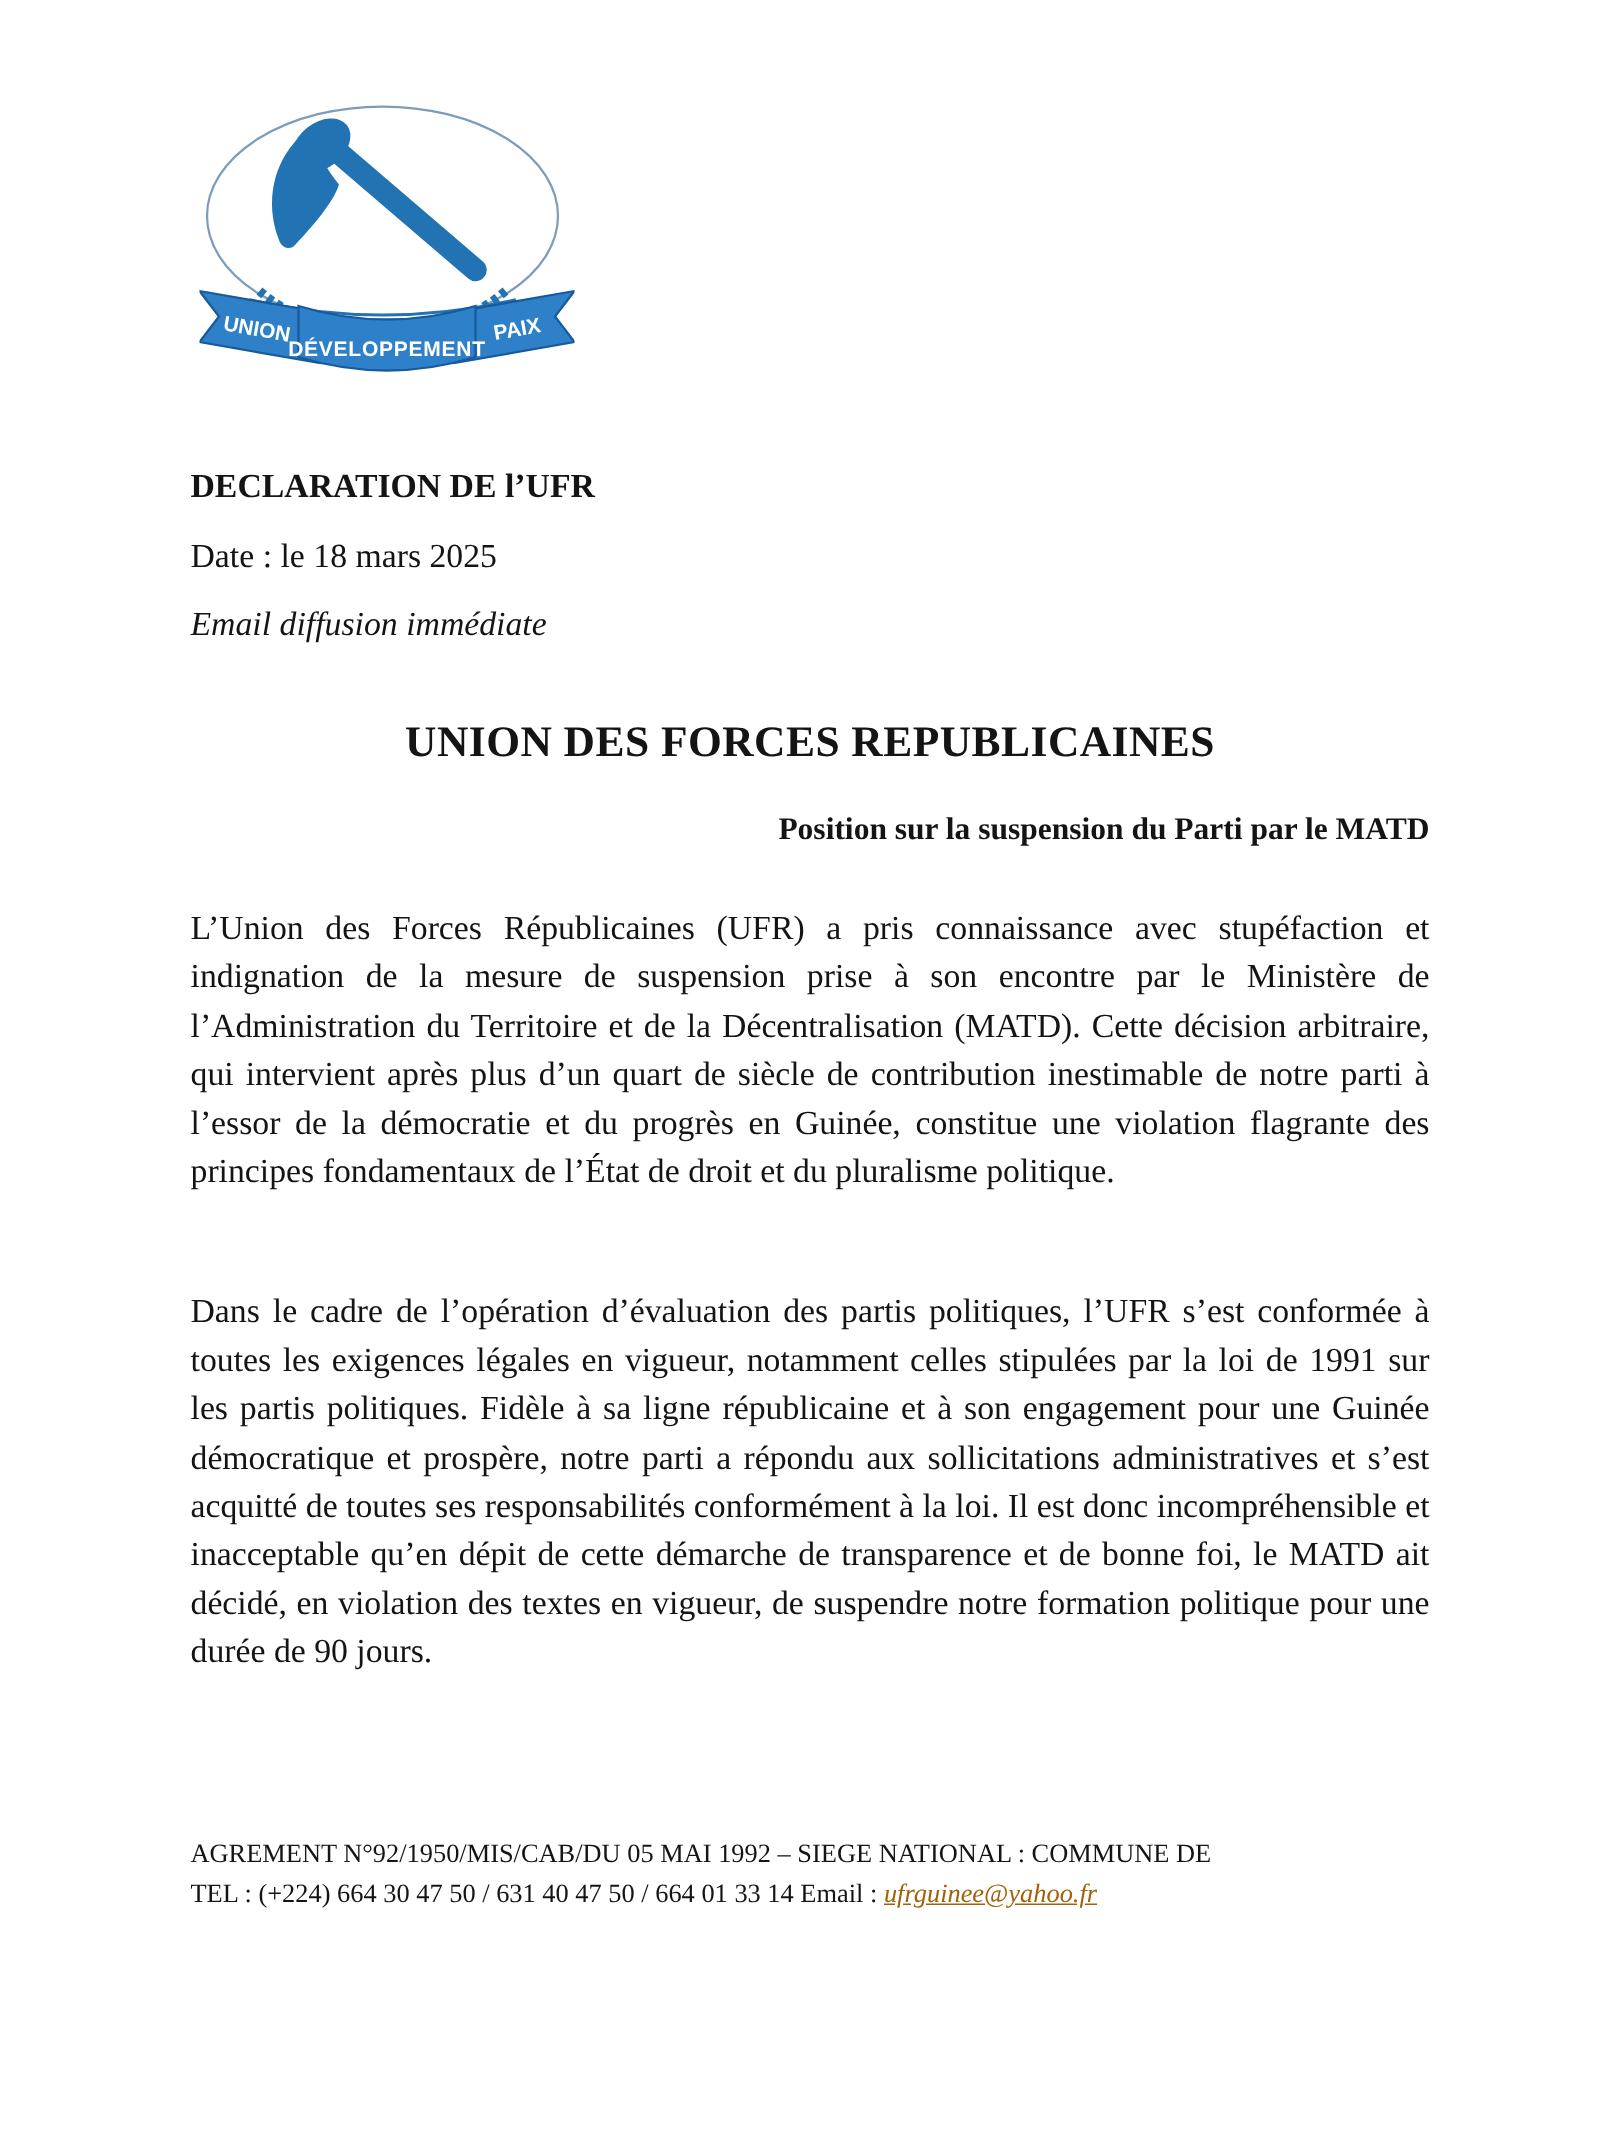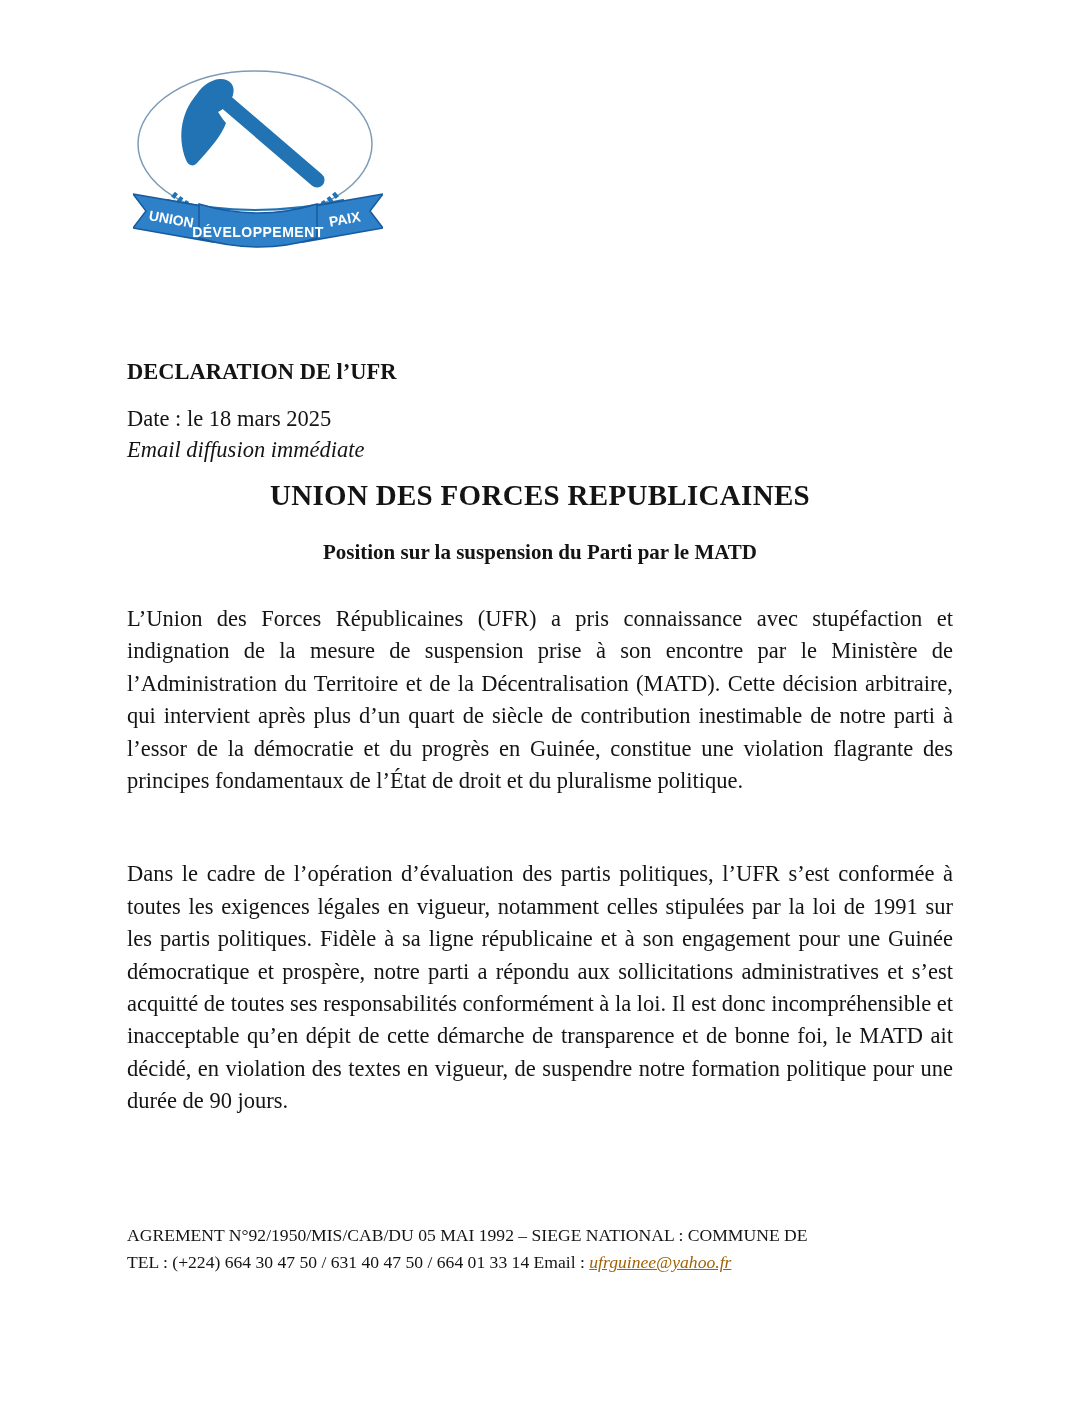--- a/index.html
+++ b/index.html
@@ -7,30 +7,30 @@
     width: 1079px; height: 1425px;
     background: #ffffff;
     position: relative;
     font-family: "Liberation Serif", serif;
     color: #141414;
     overflow: hidden;
   }
   .page { position: absolute; inset: 0; }
   .logo { position: absolute; left: 133px; top: 68px; width: 250px; height: 205px; }
   .hdr { position: absolute; left: 127px; top: 311px; width: 826px; }
-  .hdr-decl { font-weight: bold; font-size: 22.5px; margin-bottom: 21px; margin-top: 48px; }
-  .hdr-date { font-size: 22.5px; margin-bottom: 5px; }
+  .hdr-decl { font-weight: bold; font-size: 22.5px; margin-bottom: 21px; }
+  .hdr-date { font-size: 22.5px; margin-bottom: 19px; }
   .hdr-diff { font-size: 22.5px; font-style: italic; }
   .main-title {
     position: absolute; left: 127px; top: 479px; width: 826px;
     text-align: center; font-weight: bold; font-size: 29px; letter-spacing: 0.3px;
   }
   .subtitle {
     position: absolute; left: 127px; top: 540px; width: 826px;
-    text-align: center; font-weight: bold; font-size: 21px;
+    text-align: right; font-weight: bold; font-size: 21px;
   }
   .bodytxt {
     position: absolute; left: 127px; top: 603px; width: 826px;
     font-size: 22.5px; line-height: 32.4px; text-align: justify;
   }
   .bodytxt p { margin: 0 0 61px 0; }
   .footer {
     position: absolute; left: 127px; top: 1222px; width: 826px;
     font-size: 17.6px; line-height: 27px;
   }

